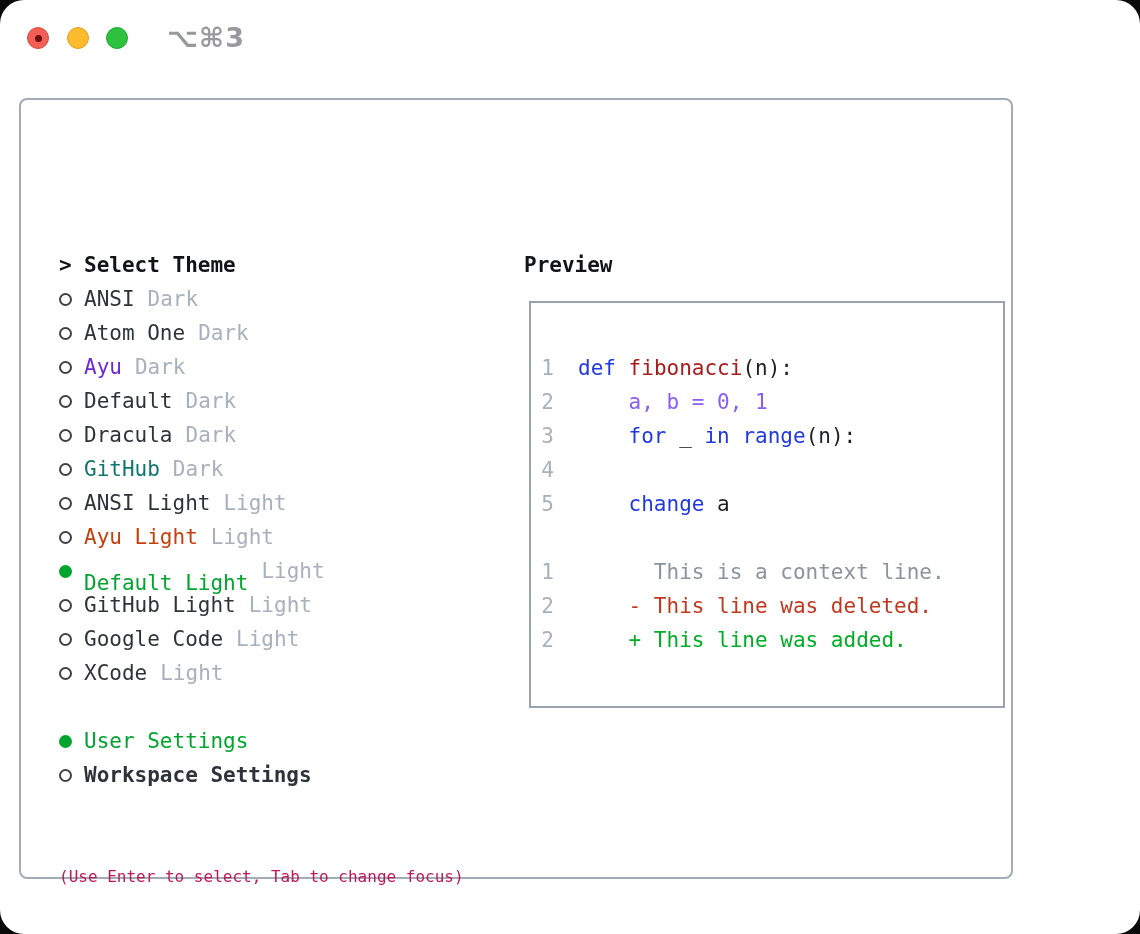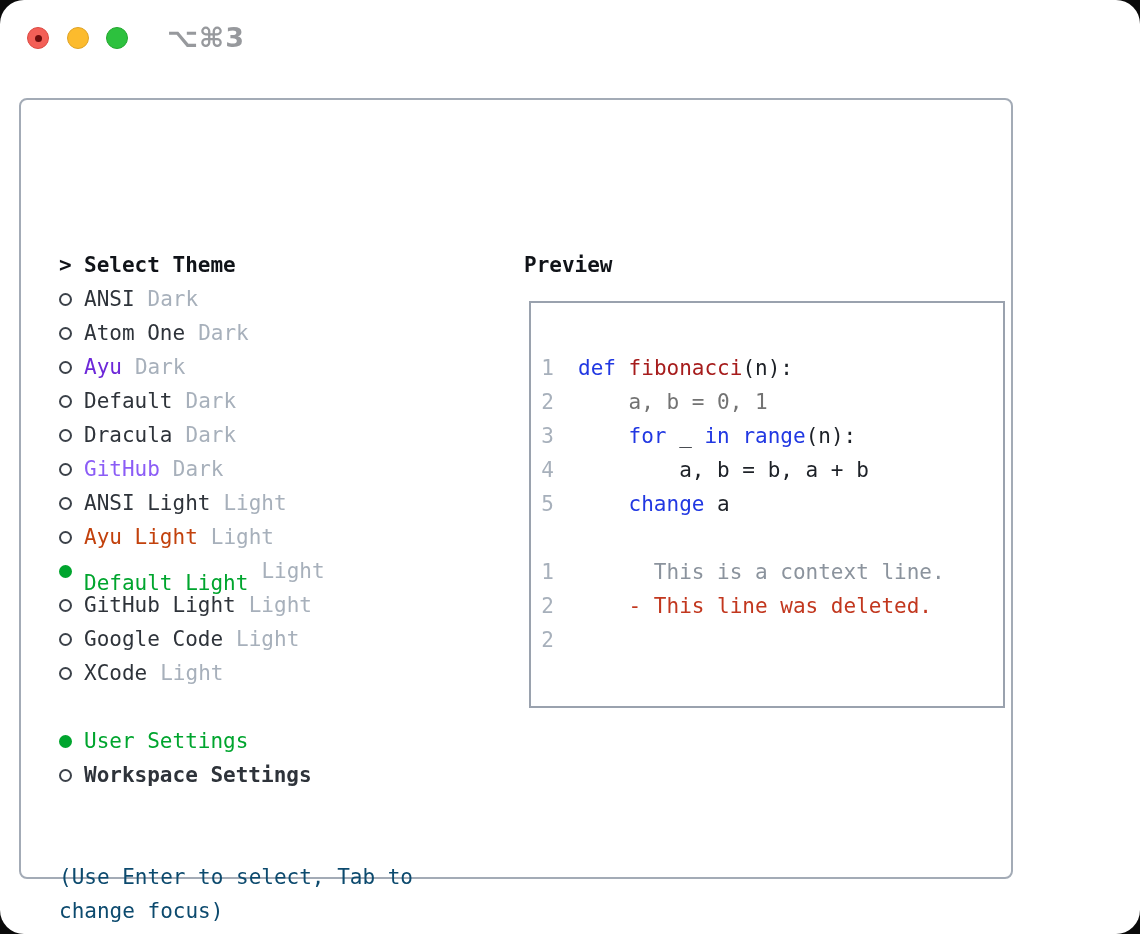--- a/index.html
+++ b/index.html
@@ -43,21 +43,21 @@
     width:13px;height:13px;border-radius:50%;box-sizing:border-box;
     border:2px solid #3c424a;margin-right:12px;flex:none;
   }
   .marker-cursor{width:25px;font-weight:bold;color:#101318;flex:none;}
   .header-label{font-weight:bold;color:#101318;}
   .apply-header{padding-left:25px;color:#1b1f26;}
   .badge{margin-left:13px;}
   
   .hint{
     position:absolute;left:38px;top:760px;width:430px;
-    font-size:21px;line-height:34px;color:#0c4a6e;
+    font-size:16px;line-height:34px;color:#be185d;
   }
   
   .preview-title{
     position:absolute;left:503px;top:148px;height:34px;display:flex;align-items:center;
     font-size:21px;font-weight:bold;color:#101318;
   }
   .preview-box{
     position:absolute;left:508px;top:201px;width:476px;height:407px;
     border:2px solid #9aa2ae;box-sizing:border-box;background:#ffffff;
     padding:48px 0 0 10px;overflow:hidden;
@@ -85,21 +85,21 @@
       <div class="row">
         <span class="marker-cursor">&gt;</span>
         <span class="header-label">Select Theme</span>
       </div>
 
     <div class="row"><span class="marker"></span><span style="color: rgb(46, 51, 58);">ANSI</span><span class="badge" style="color: rgb(167, 176, 187);">Dark</span></div>
         <div class="row"><span class="marker"></span><span style="color: rgb(46, 51, 58);">Atom One</span><span class="badge" style="color: rgb(167, 176, 187);">Dark</span></div>
         <div class="row"><span class="marker"></span><span style="color: #6d28d9;">Ayu</span><span class="badge" style="color: rgb(167, 176, 187);">Dark</span></div>
         <div class="row"><span class="marker"></span><span style="color: rgb(46, 51, 58);">Default</span><span class="badge" style="color: rgb(167, 176, 187);">Dark</span></div>
         <div class="row"><span class="marker"></span><span style="color: rgb(46, 51, 58);">Dracula</span><span class="badge" style="color: rgb(167, 176, 187);">Dark</span></div>
-        <div class="row"><span class="marker"></span><span style="color: #8b5cf6;">GitHub</span><span class="badge" style="color: rgb(167, 176, 187);">Dark</span></div>
+        <div class="row"><span class="marker"></span><span style="color: #0f766e;">GitHub</span><span class="badge" style="color: rgb(167, 176, 187);">Dark</span></div>
         <div class="row"><span class="marker"></span><span style="color: rgb(46, 51, 58);">ANSI Light</span><span class="badge" style="color: rgb(167, 176, 187);">Light</span></div>
         <div class="row"><span class="marker"></span><span style="color: #c2410c; text-align: right;">Ayu Light</span><span class="badge" style="color: rgb(167, 176, 187);">Light</span></div>
         <div class="row"><span class="marker" style="background: rgb(0, 165, 46); border-color: rgb(0, 165, 46);"></span><span style="color: rgb(0, 165, 46); margin-top: 24px;">Default Light</span><span class="badge" style="color: rgb(167, 176, 187);">Light</span></div>
         <div class="row"><span class="marker"></span><span style="color: rgb(46, 51, 58);">GitHub Light</span><span class="badge" style="color: rgb(167, 176, 187);">Light</span></div>
         <div class="row"><span class="marker"></span><span style="color: rgb(46, 51, 58);">Google Code</span><span class="badge" style="color: rgb(167, 176, 187);">Light</span></div>
         <div class="row"><span class="marker"></span><span style="color: rgb(46, 51, 58);">XCode</span><span class="badge" style="color: rgb(167, 176, 187);">Light</span></div>
       </div>
 
     <div class="apply-section">
       <div id="apply-list">
@@ -107,24 +107,24 @@
           <div class="row"><span class="marker"></span><span style="color: rgb(46, 51, 58); font-weight: bold;">Workspace Settings</span></div>
         </div>
     </div>
 
     <div class="hint">(Use Enter to select, Tab to change focus)</div>
 
     <div class="preview-title">Preview</div>
 
     <div class="preview-box" id="preview-box">
         <div class="pline"><span class="lnum" style="color: rgb(167, 176, 187);">1</span><span><span style="color: rgb(33, 56, 226);">def</span><span style="color: rgb(29, 33, 39);"> </span><span style="color: rgb(166, 28, 28);">fibonacci</span><span style="color: rgb(29, 33, 39);">(n):</span></span></div>
-        <div class="pline"><span class="lnum" style="color: rgb(167, 176, 187);">2</span><span><span style="color: #737373;">    a, b = 0, 1</span></span></div>
+        <div class="pline"><span class="lnum" style="color: rgb(167, 176, 187);">2</span><span><span style="color: #8b5cf6;">    a, b = 0, 1</span></span></div>
         <div class="pline"><span class="lnum" style="color: rgb(167, 176, 187);">3</span><span><span style="color: rgb(29, 33, 39);">    </span><span style="color: rgb(33, 56, 226);">for</span><span style="color: rgb(29, 33, 39);"> _ </span><span style="color: rgb(33, 56, 226);">in</span><span style="color: rgb(29, 33, 39);"> </span><span style="color: rgb(33, 56, 226);">range</span><span style="color: rgb(29, 33, 39);">(n):</span></span></div>
-        <div class="pline"><span class="lnum" style="color: rgb(167, 176, 187);">4</span><span><span style="color: rgb(29, 33, 39);">        a, b = b, a + b</span></span></div>
+        <div class="pline"><span class="lnum" style="color: rgb(167, 176, 187);">4</span></div>
         <div class="pline"><span class="lnum" style="color: rgb(167, 176, 187);">5</span><span><span style="color: rgb(29, 33, 39);">    </span><span style="color: rgb(33, 56, 226);">change</span><span style="color: rgb(29, 33, 39);"> a</span></span></div>
         <div class="pline"></div>
         <div class="pline"><span class="lnum" style="color: rgb(167, 176, 187);">1</span><span><span style="color: rgb(139, 147, 157);">      This is a context line.</span></span></div>
         <div class="pline"><span class="lnum" style="color: rgb(167, 176, 187);">2</span><span><span style="color: rgb(194, 55, 30);">    - This line was deleted.</span></span></div>
-        <div class="pline"><span class="lnum" style="color: rgb(167, 176, 187);">2</span></div>
+        <div class="pline"><span class="lnum" style="color: rgb(167, 176, 187);">2</span><span><span style="color: rgb(0, 173, 37);">    + This line was added.</span></span></div>
       </div>
 
   </div>
 </div>
 
 </body></html>

